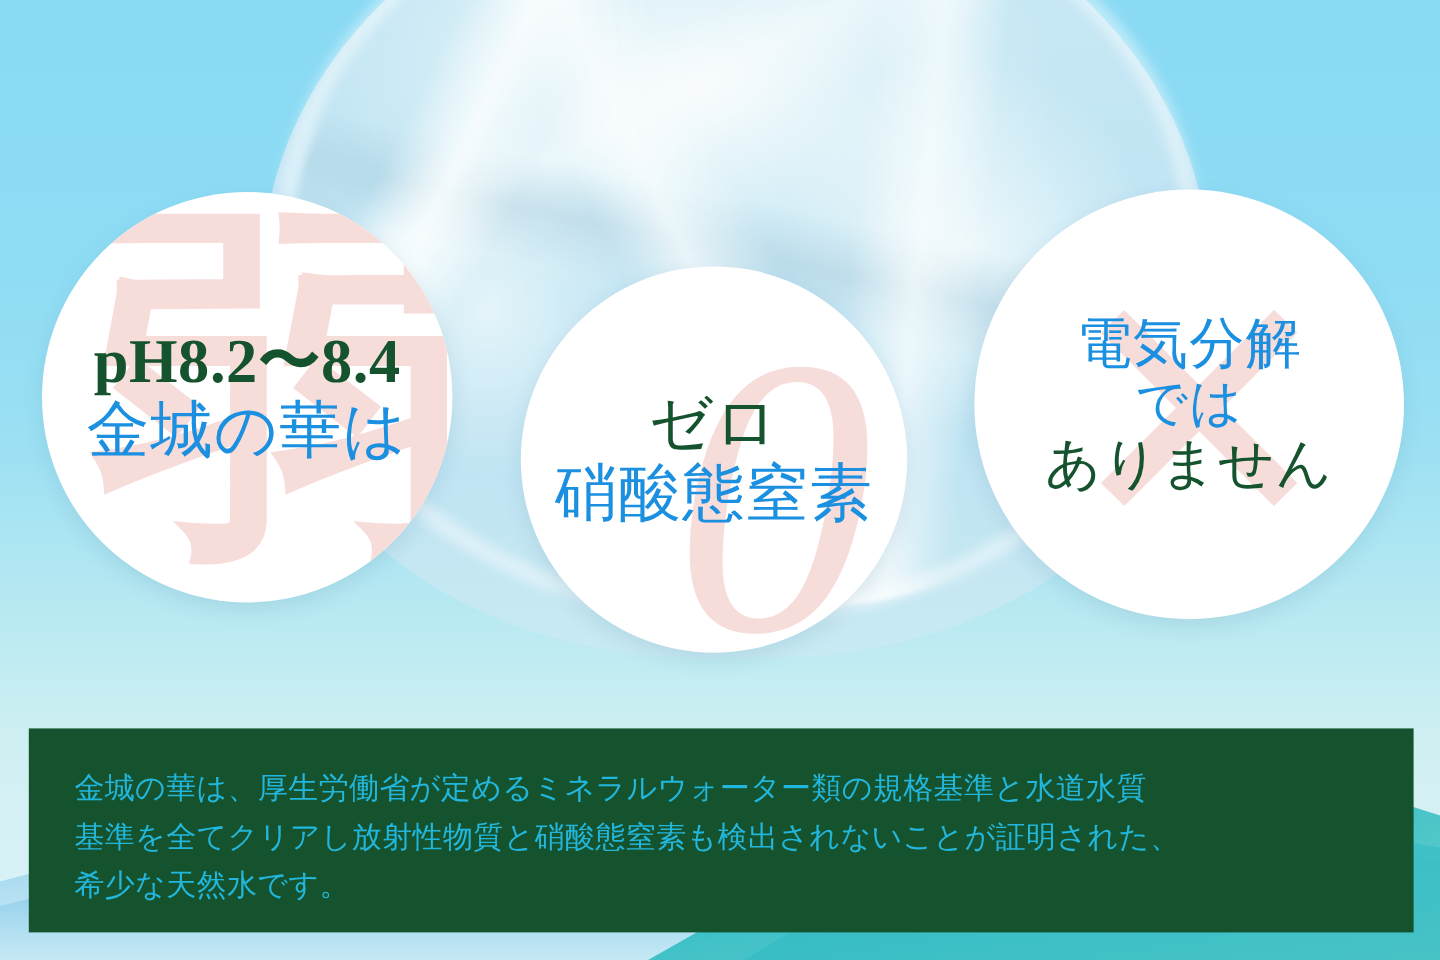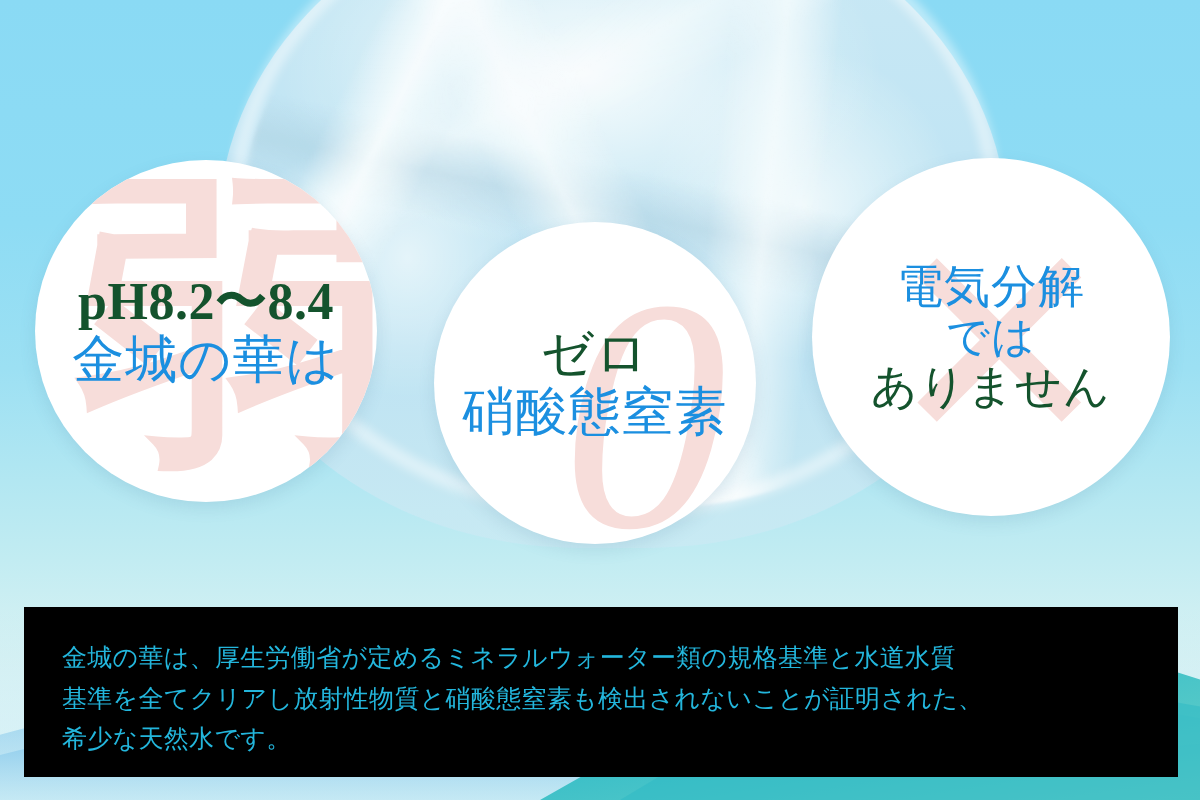--- a/index.html
+++ b/index.html
@@ -127,21 +127,21 @@
   .ln-jp-m { font-size: 46px; font-weight: 500; letter-spacing: 1px; }
   .ln-jp-s { font-size: 43px; font-weight: 500; letter-spacing: 1px; }
 
   
   #note-panel {
     position: absolute;
     left: 24px;
     top: 607px;
     width: 1154px;
     height: 170px;
-    background: #000000;
+    background: #14532d;
     box-sizing: border-box;
     padding: 30px 34px 0 38px;
   }
   #note-panel p {
     margin: 0;
     color: #23B6DC;
     font-size: 25px;
     line-height: 1.62;
     letter-spacing: .3px;
     font-weight: 400;

